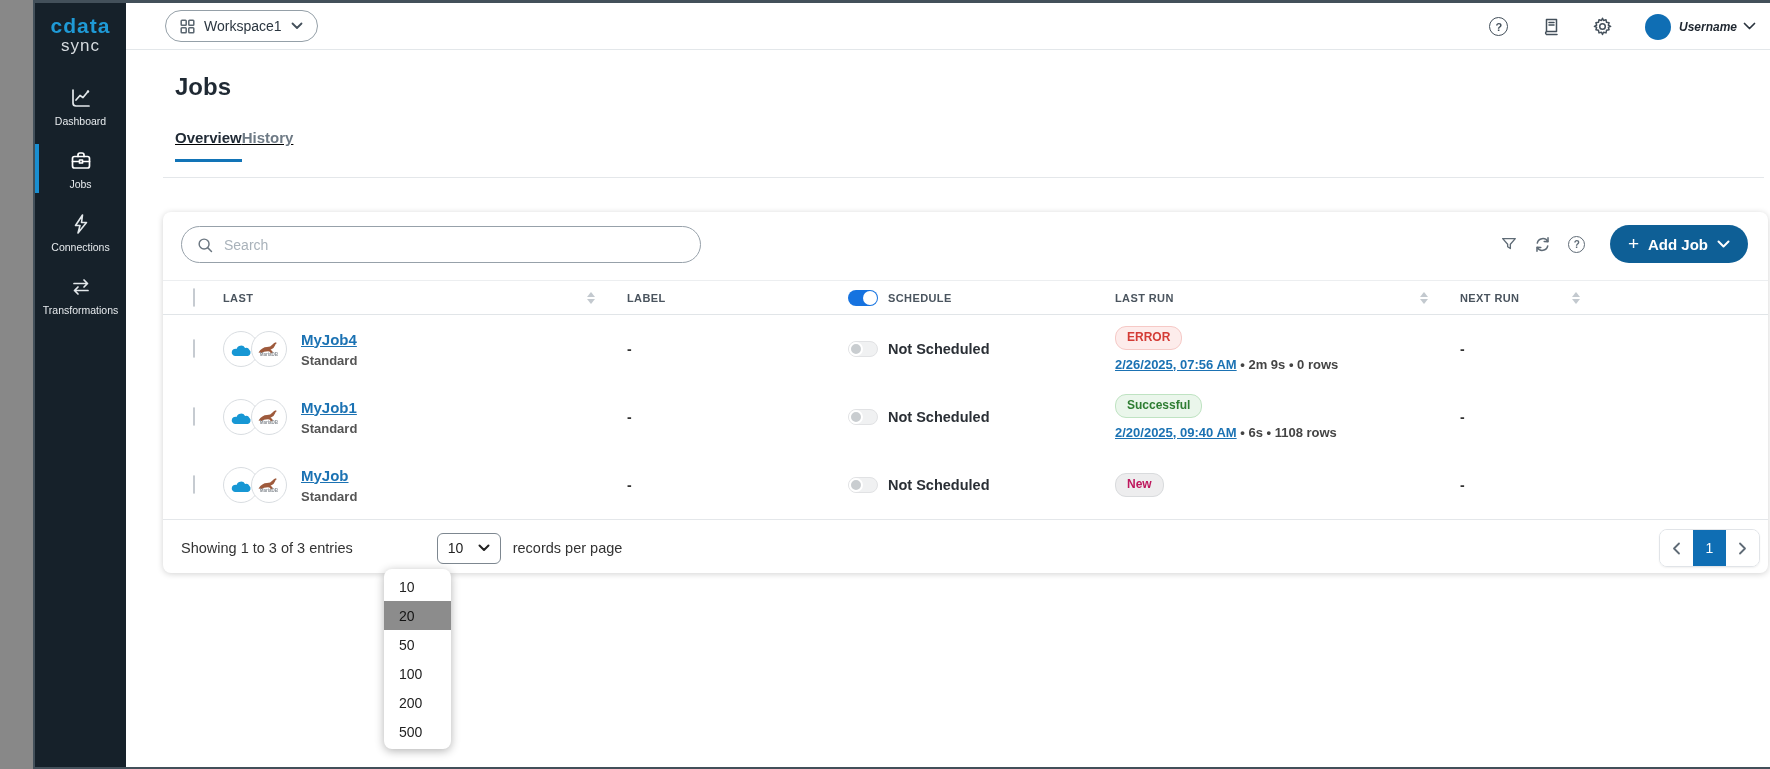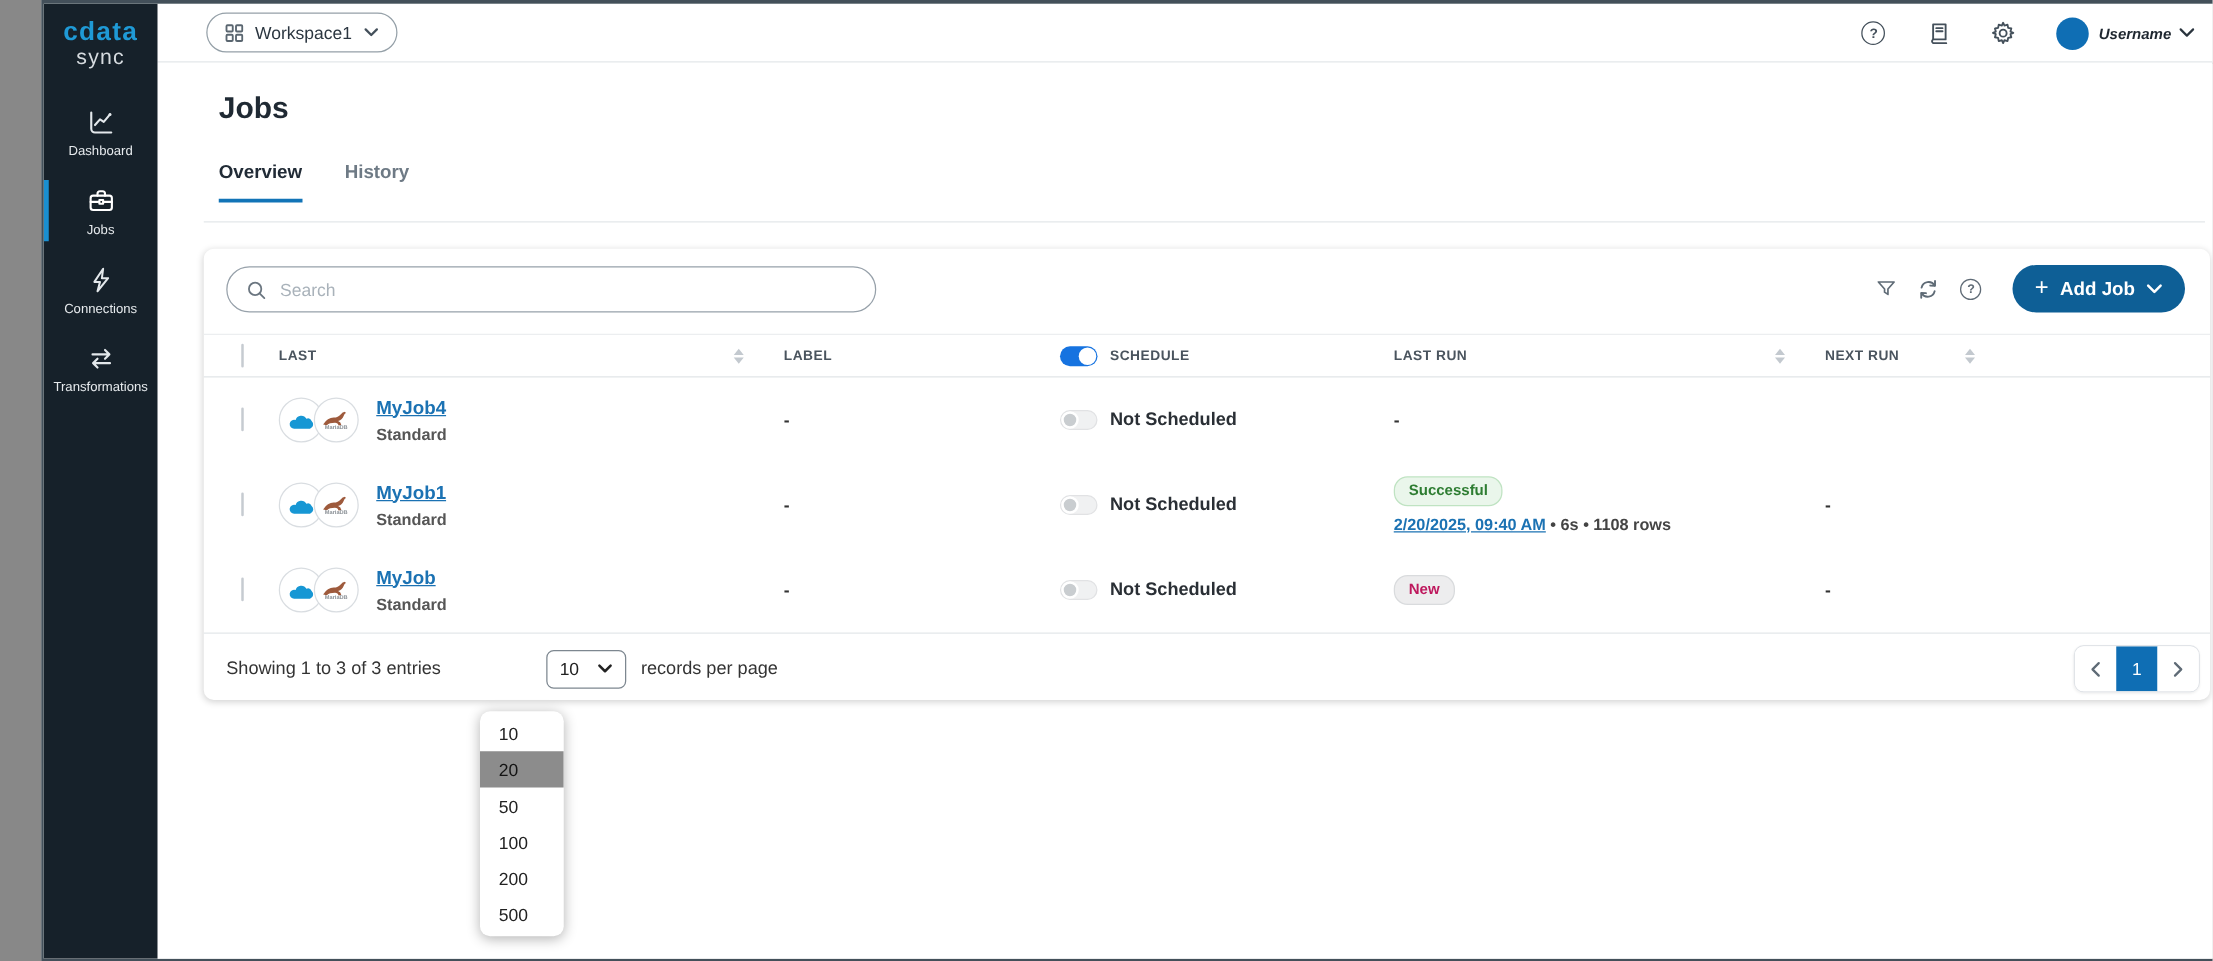--- a/index.html
+++ b/index.html
@@ -33,27 +33,27 @@
   .help-circle { width:19px; height:19px; border:1.7px solid #44505b; border-radius:50%;
                  display:flex; align-items:center; justify-content:center;
                  font-size:11px; font-weight:bold; color:#44505b; }
   .avatar { width:26px; height:26px; border-radius:50%; background:#0f6eb4; margin-left:24px; }
   .user-name { font-size:12px; font-weight:bold; font-style:italic; color:#1f2730; margin-left:8px; }
   .user-chevron { margin-left:6px; display:flex; }
 
   
   .main { position:absolute; left:91px; top:48px; right:0; bottom:0; background:#fff; }
   .page-title { position:absolute; left:49px; top:22px; font-size:24px; font-weight:bold; color:#1f2933; }
-  .tabs { position:absolute; left:49px; top:78px; display:flex; gap:34px; z-index:2; }
+  .tabs { position:absolute; left:49px; top:78px; display:flex; z-index:2;text-decoration:underline; }
   .tab { font-size:15px; padding-bottom:13px; cursor:pointer; color:#6e7a85; font-weight:bold; }
   .tab.active { color:#212b36; border-bottom:3px solid #1274b7; }
   .tabs-divider { position:absolute; left:37px; right:37px; top:126px; height:1px; background:#e4e7ea; }
 
   
-  .panel { position:absolute; left:37px; top:148px; width:1605px; height:361px; background:#fff;
+  .panel { position:absolute; left:37px; top:161px; width:1605px; height:361px; background:#fff;
            border-radius:8px; box-shadow:0 1px 6px rgba(0,0,0,0.18); }
   .search-wrap { position:absolute; left:18px; top:14px; width:520px; height:37px;
                  border:1px solid #97a1aa; border-radius:19px; display:flex; align-items:center;
                  padding:0 14px; gap:10px; background:#fff; }
   .search-wrap input { border:none; outline:none; flex:1; font-size:14px; color:#333;
                        font-family:"Liberation Sans", sans-serif; background:transparent; }
   .search-wrap input::placeholder { color:#a9b2ba; }
   .toolbar-right { position:absolute; right:20px; top:13px; display:flex; align-items:center; }
   .tool-icon { width:34px; height:34px; display:flex; align-items:center; justify-content:center; cursor:pointer; }
   .help-circle.sm { width:17px; height:17px; border-width:1.5px; color:#5f6b76; border-color:#5f6b76; font-size:10px; }
@@ -333,20 +333,26 @@
               <div class="job-type">Standard</div>
             </span>
           </div>
           <div class="dash-cell">-</div>
           <div class="sched-cell">
             <span class="toggle off">
                 <span class="knob"></span>
               </span>
             <span>Not Scheduled</span>
           </div>
+          <div>
+            <span class="badge badge-error">ERROR</span>
+            <div class="lastrun-line">
+              <a>2/26/2025, 07:56 AM</a><span> • 2m 9s • 0 rows</span>
+            </div>
+          </div>
           <div class="dash-cell">-</div>
         </div>
 
         <div class="row tbl-grid">
           <div><span class="checkbox"></span></div>
           <div class="job-cell">
             <span class="conn-icons">
               <span class="conn-circle">
                 <svg width="24" height="17" viewBox="0 0 24 17">
                     <path d="M6.5,15 a3.6,3.6 0 1,1 1-7 a4.7,4.7 0 0,1 8.6-1 a3.3,3.3 0 0,1 4.2,1.7 a3.7,3.7 0 0,1-1.3,6.3 z" fill="#1797d4"></path>

